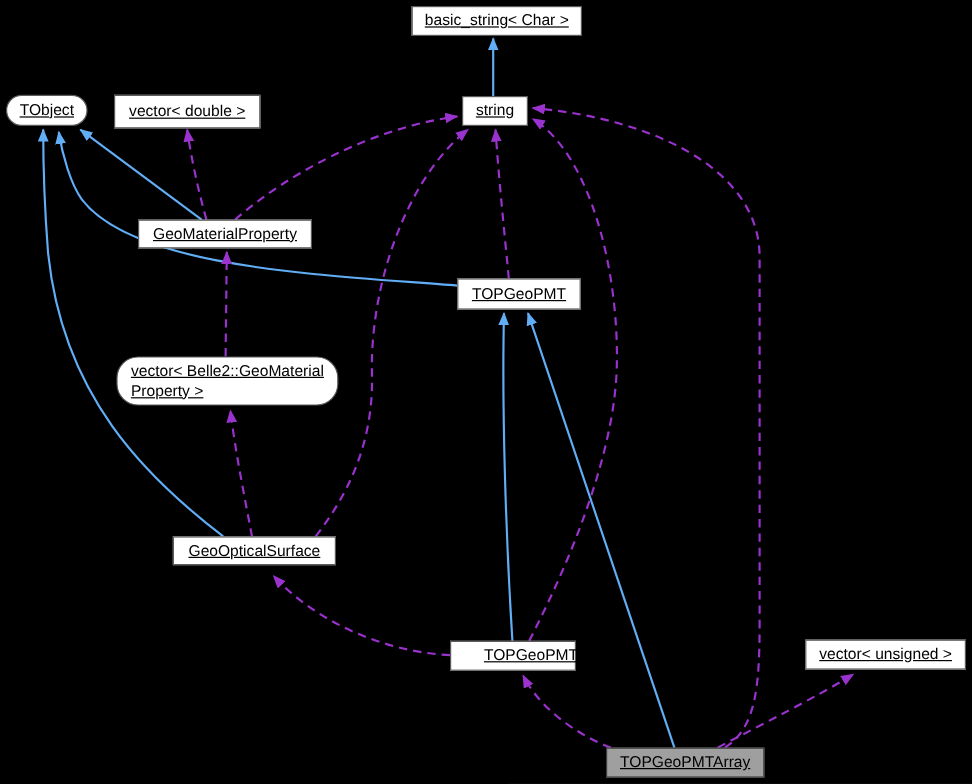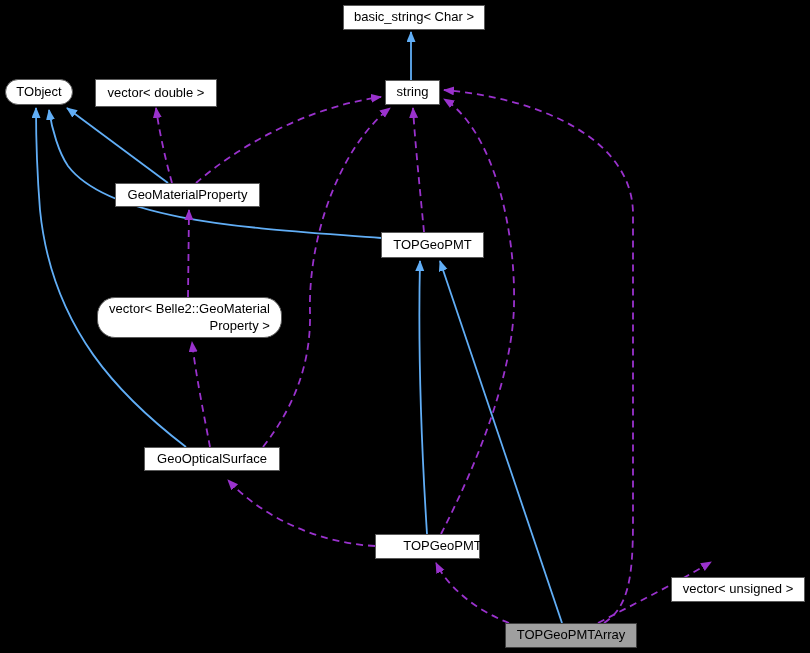--- a/index.html
+++ b/index.html
@@ -26,35 +26,36 @@
   .head-use{fill:var(--use);}
   .node{
     position:absolute;
     box-sizing:border-box;
     background:var(--node-fill);
     border:1.5px solid var(--node-border);
     color:var(--txt);
     font-size:13px;
     line-height:1.3;
     display:flex;align-items:center;justify-content:center;
-    text-align:right;
+    text-align:left;
     white-space:pre-line;
     cursor:pointer;
+    text-decoration:underline;
   }
   .node.hl{background:var(--hl-fill);border-color:#3f3f3f;}
   .n0{left:343px;top:5px;width:142px;height:25px;}
   .n1{left:5px;top:79px;width:68px;height:26px;border-radius:13px;}
   .n2{left:95px;top:79px;width:122px;height:28px;}
   .n3{left:385px;top:80px;width:55px;height:25px;}
   .n4{left:115px;top:183px;width:145px;height:24px;}
   .n5{left:381px;top:232px;width:103px;height:26px;}
   .n6{left:97px;top:297px;width:185px;height:41px;border-radius:18px;}
   .n7{left:144px;top:447px;width:136px;height:24px;}
   .n8{left:375px;top:534px;width:105px;height:25px;padding-left:30px;}
-  .n9{left:671px;top:533px;width:134px;height:25px;margin-top:44px;}
+  .n9{left:671px;top:533px;width:134px;height:25px;}
   .n10{left:505px;top:623px;width:132px;height:25px;}
 </style>
 </head>
 <body>
 
 <div id="canvas">
 
   <svg id="edges" width="810" height="653" viewBox="0 0 810 653" xmlns="http://www.w3.org/2000/svg">
     <defs>
       <marker id="arrowInh" markerWidth="13" markerHeight="11" refX="10" refY="4.5" orient="auto" markerUnits="userSpaceOnUse">

